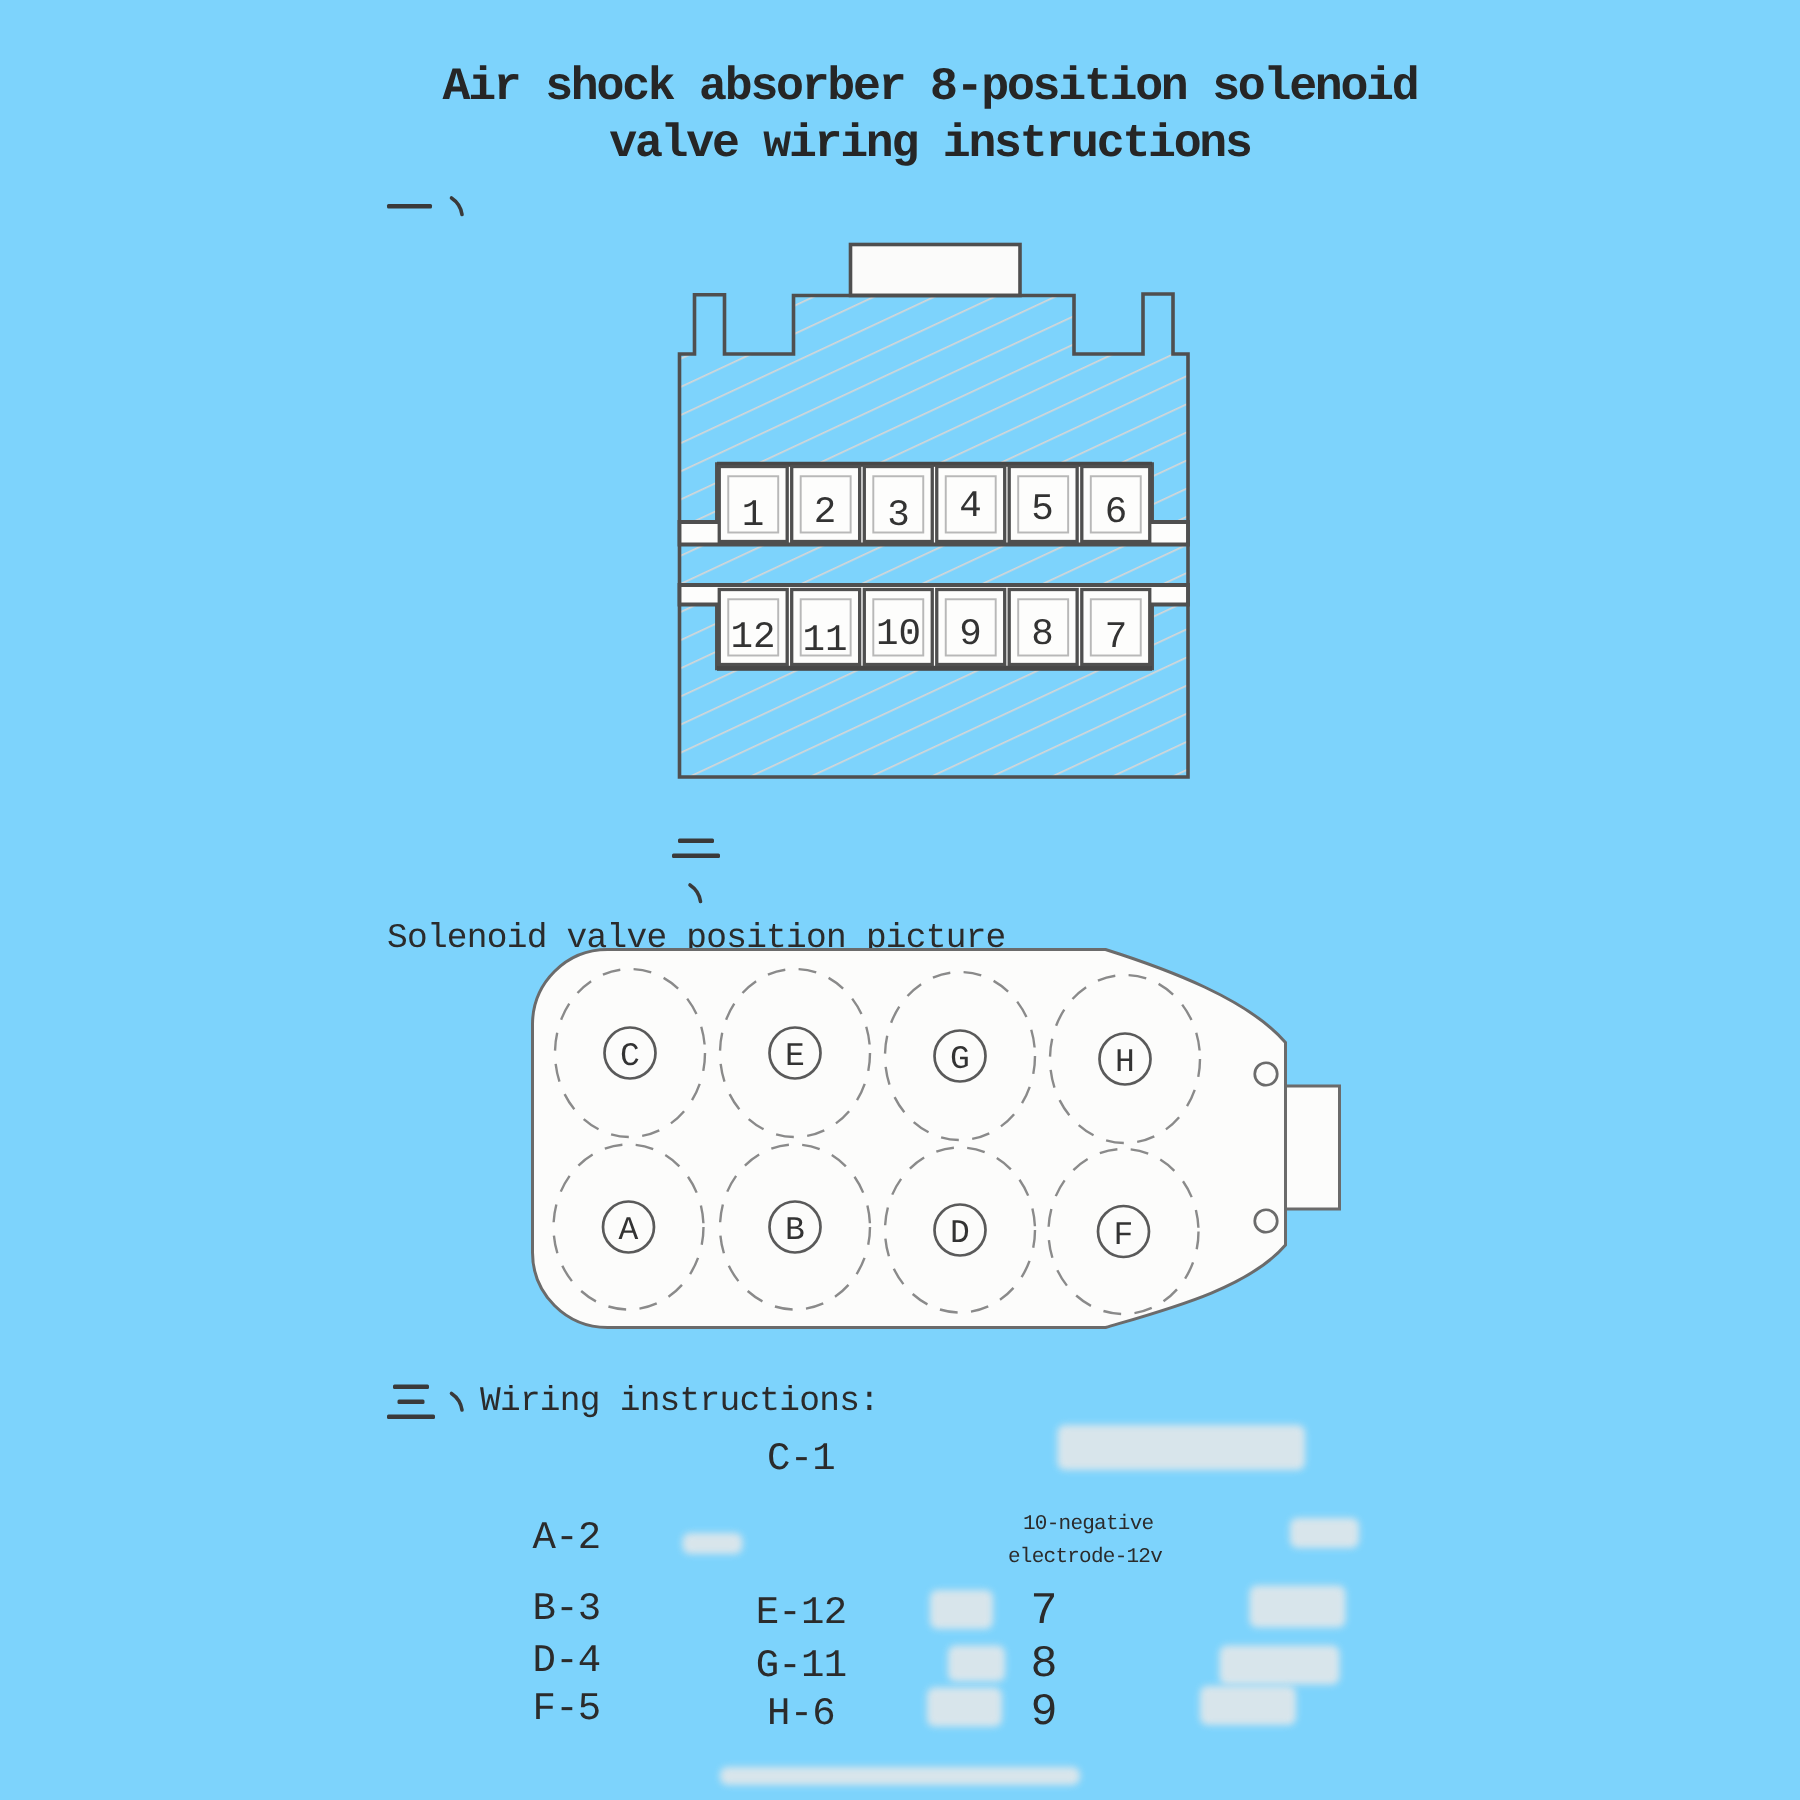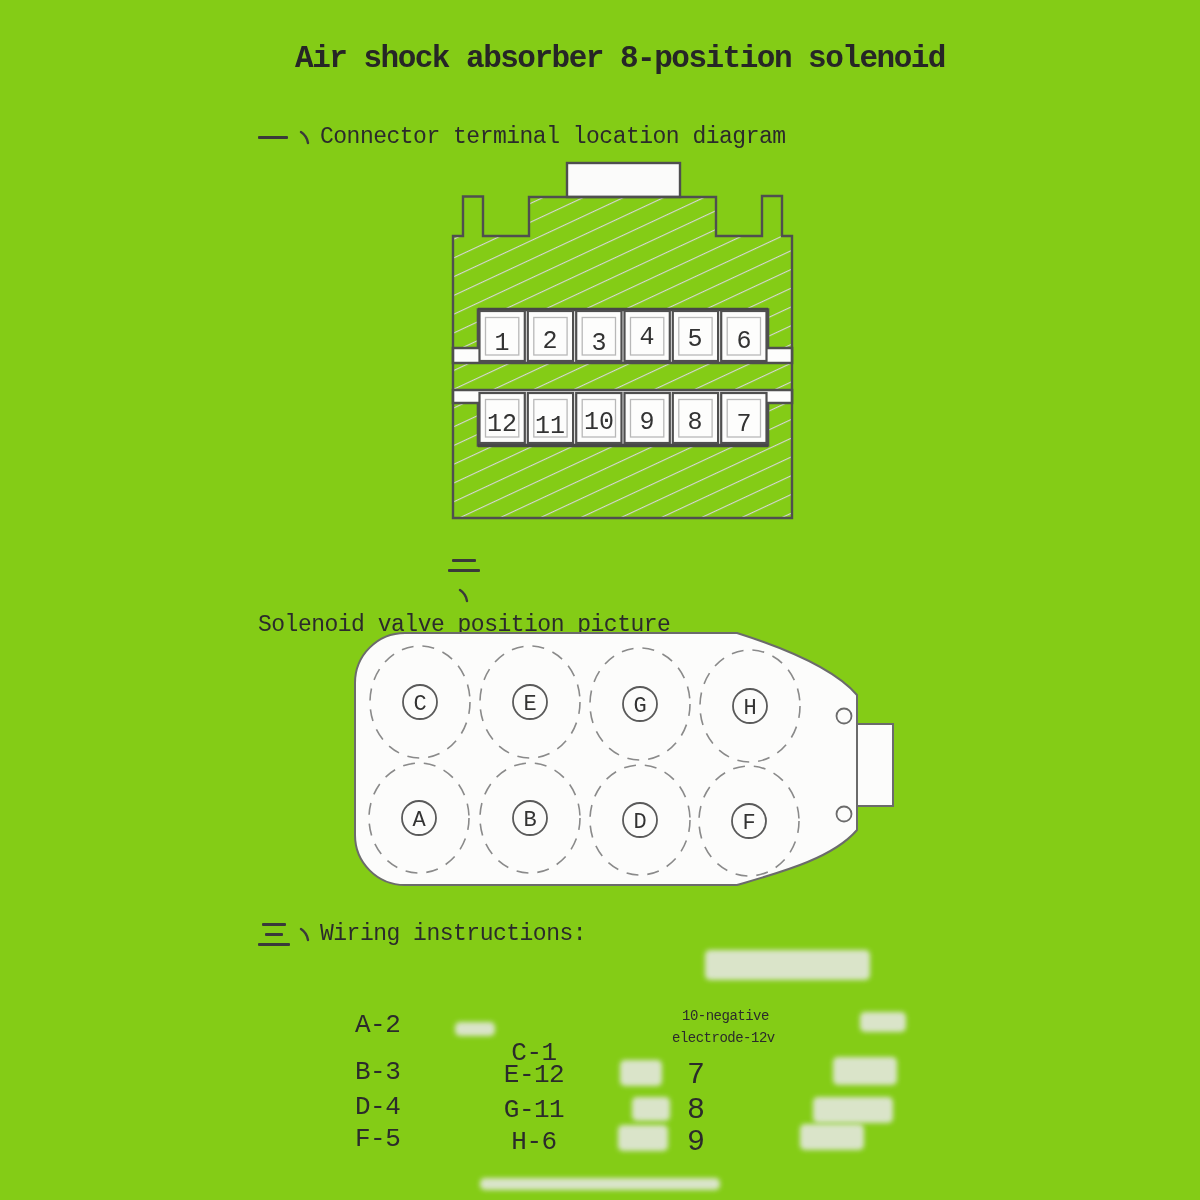--- a/index.html
+++ b/index.html
@@ -1,18 +1,18 @@
 <!DOCTYPE html>
 <html><head>
 <meta charset="utf-8">
 <style>
   html,body{margin:0;padding:0;background:#e9e9e9;}
   .page{
     position:relative;width:1200px;height:1200px;margin:0 auto;
-    background:#84cc16;overflow:hidden;
+    background:#7dd3fc;overflow:hidden;
     font-family:"Liberation Mono","DejaVu Sans Mono",monospace;
     color:#2e2e2e;
   }
   .abs{position:absolute;}
   
   .title{
     left:40px;right:0;top:40px;text-align:center;
     font-size:31px;font-weight:bold;letter-spacing:-1.5px;line-height:38px;
     color:#262626;
   }
@@ -33,32 +33,32 @@
   .smudge{background:#e9e9e9;filter:blur(2.5px);opacity:.85;border-radius:5px;}
   svg text{font-family:"Liberation Mono","DejaVu Sans Mono",monospace;}
 </style>
 </head>
 <body>
 
 <div class="page">
 
   <div class="abs title">
     <div>Air shock absorber 8-position solenoid</div>
+    <div>valve wiring instructions</div>
   </div>
 
   <div class="abs heading" style="left:258px;top:124px;">
     <span class="cjk-marker" style="height:26px;">
       <span class="bar" style="width:30px;"></span>
     </span>
     <span class="tick">
       <svg width="12" height="16" viewBox="0 0 12 16">
           <path d="M2,3 Q8,7 9,14" fill="none" stroke="#3a3a3a" stroke-width="2.4" stroke-linecap="round"></path>
         </svg>
     </span>
-    <span>Connector terminal location diagram</span>
   </div>
 
   <svg class="abs" style="left:440px;top:155px;" width="370" height="375" viewBox="440 155 370 375">
     <defs>
       <pattern id="hatch" width="17" height="17" patternUnits="userSpaceOnUse" patternTransform="rotate(65)">
         <line x1="0" y1="0" x2="0" y2="17" stroke="#d6d6d6" stroke-width="2.2"></line>
       </pattern>
     </defs>
 
     <rect x="529" y="197" width="187" height="39" fill="url(#hatch)"></rect>
@@ -215,21 +215,21 @@
         </svg>
     </span>
     <span>Wiring instructions:</span>
   </div>
 
   <div class="abs pair" style="left:355px;top:1010px;">A-2</div>
   <div class="abs pair" style="left:355px;top:1057px;text-align:center;">B-3</div>
   <div class="abs pair" style="left:355px;top:1092px;">D-4</div>
   <div class="abs pair" style="left:355px;top:1124px;">F-5</div>
 
-  <div class="abs pair col2box" style="left:488px;top:1038px;">C-1</div>
+  <div class="abs pair col2box" style="left:488px;top:957px;">C-1</div>
   <div class="abs pair col2box" style="left:488px;top:1060px;">E-12</div>
   <div class="abs pair col2box" style="left:488px;top:1095px;">G-11</div>
   <div class="abs pair col2box" style="left:488px;top:1127px;">H-6</div>
 
   <div class="abs note" style="left:682px;top:1008px;">10-negative</div>
   <div class="abs note" style="left:672px;top:1030px;">electrode-12v</div>
   <div class="abs bignum" style="left:687px;top:1058px;">7</div>
   <div class="abs bignum" style="left:687px;top:1093px;">8</div>
   <div class="abs bignum" style="left:687px;top:1125px;">9</div>
 

